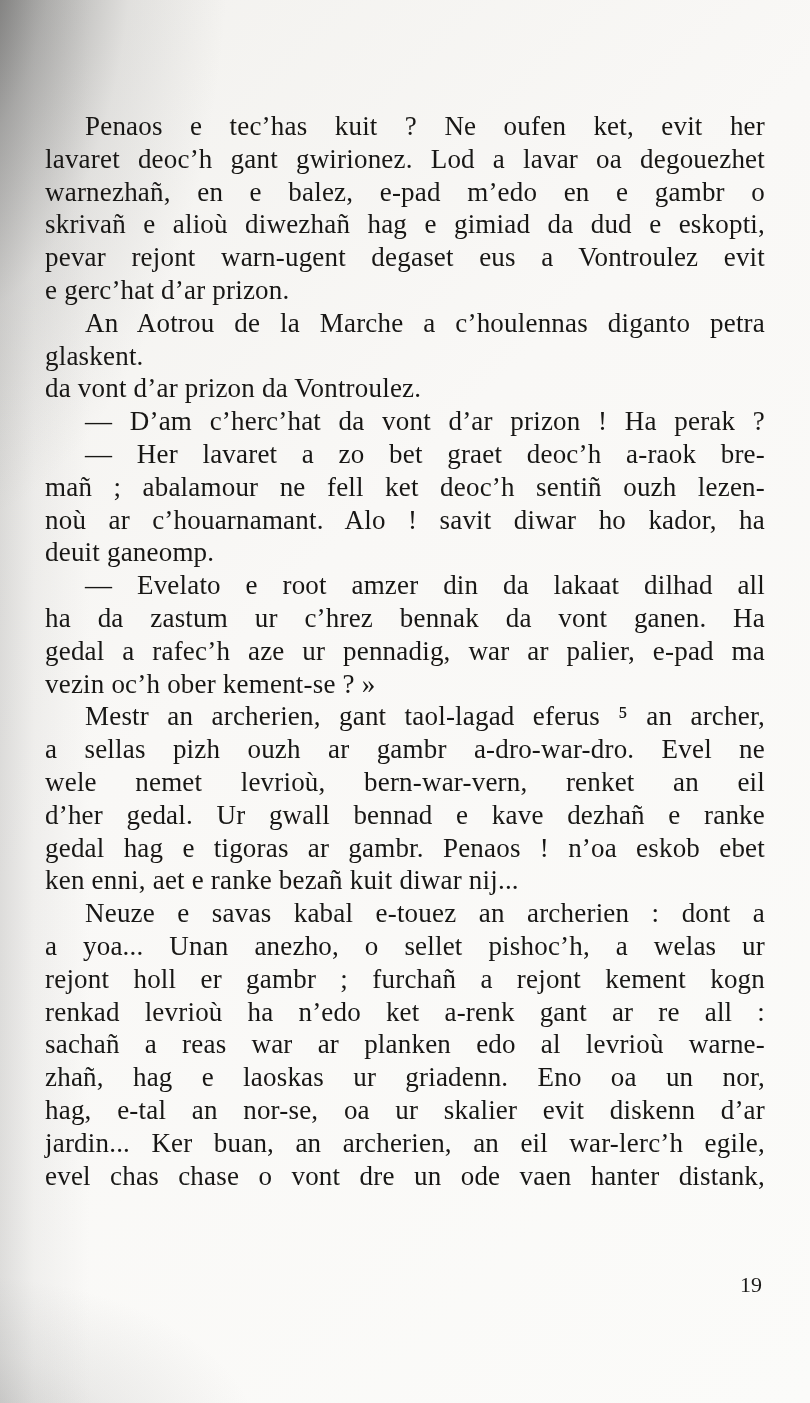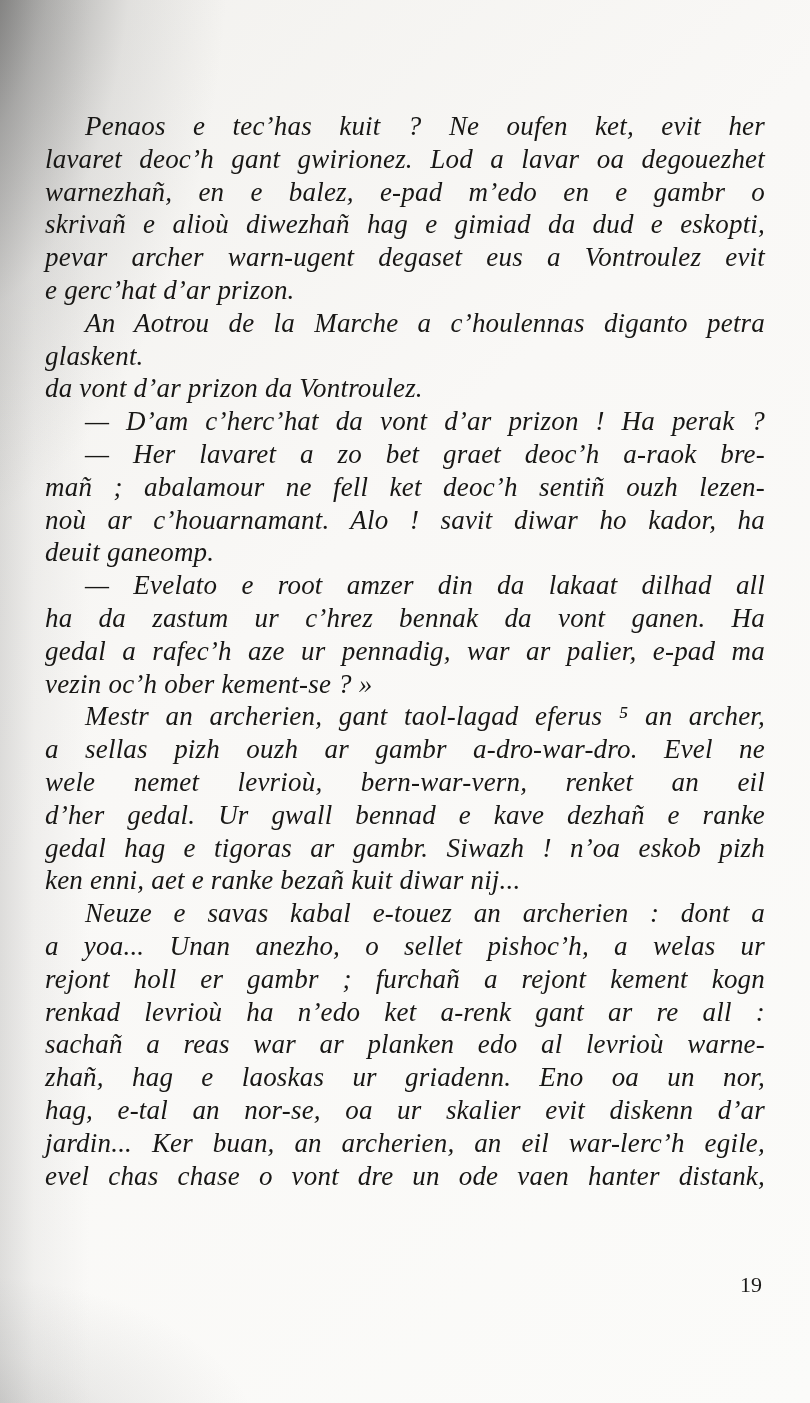--- a/index.html
+++ b/index.html
@@ -20,21 +20,20 @@
     color: #181715;
   }
   .text-block {
     position: absolute;
     left: 45px;
     top: 110px;
     width: 720px;
     font-size: 27px;
     line-height: 32.8px;
     letter-spacing: 0.2px;
-    font-style: italic;
   }
   .paragraph { margin: 0; }
   .line {
     text-align: justify;
     text-align-last: justify;
     white-space: normal;
     min-height: 32.8px;
   }
   .line.indent { padding-left: 40px; }
   .line.last { text-align-last: left; }
@@ -50,21 +49,21 @@
 </head>
 <body>
 
 <div class="page">
   <div class="text-block">
       <div class="paragraph">
         <div class="line indent">Penaos e tec’has kuit ? Ne oufen ket, evit her</div>
         <div class="line">lavaret deoc’h gant gwirionez. Lod a lavar oa degouezhet</div>
         <div class="line">warnezhañ, en e balez, e-pad m’edo en e gambr o</div>
         <div class="line">skrivañ e alioù diwezhañ hag e gimiad da dud e eskopti,</div>
-        <div class="line">pevar archer warn-ugent degaset eus a Vontroulez evit</div>
+        <div class="line">pevar rejont warn-ugent degaset eus a Vontroulez evit</div>
         <div class="line last">e gerc’hat d’ar prizon.</div>
       </div>
       <div class="paragraph">
         <div class="line indent">An Aotrou de la Marche a c’houlennas diganto petra</div>
         <div class="line last">glaskent.</div>
       </div>
       <div class="paragraph">
         <div class="line last">da vont d’ar prizon da Vontroulez.</div>
       </div>
       <div class="paragraph">
@@ -80,21 +79,21 @@
         <div class="line indent">— Evelato e root amzer din da lakaat dilhad all</div>
         <div class="line">ha da zastum ur c’hrez bennak da vont ganen. Ha</div>
         <div class="line">gedal a rafec’h aze ur pennadig, war ar palier, e-pad ma</div>
         <div class="line last">vezin oc’h ober kement-se ? »</div>
       </div>
       <div class="paragraph">
         <div class="line indent">Mestr an archerien, gant taol-lagad eferus ⁵ an archer,</div>
         <div class="line">a sellas pizh ouzh ar gambr a-dro-war-dro. Evel ne</div>
         <div class="line">wele nemet levrioù, bern-war-vern, renket an eil</div>
         <div class="line">d’her gedal. Ur gwall bennad e kave dezhañ e ranke</div>
-        <div class="line">gedal hag e tigoras ar gambr. Siwazh ! n’oa eskob pizh</div>
+        <div class="line">gedal hag e tigoras ar gambr. Penaos ! n’oa eskob ebet</div>
         <div class="line last">ken enni, aet e ranke bezañ kuit diwar nij...</div>
       </div>
       <div class="paragraph">
         <div class="line indent">Neuze e savas kabal e-touez an archerien : dont a</div>
         <div class="line">a yoa... Unan anezho, o sellet pishoc’h, a welas ur</div>
         <div class="line">rejont holl er gambr ; furchañ a rejont kement kogn</div>
         <div class="line">renkad levrioù ha n’edo ket a-renk gant ar re all :</div>
         <div class="line">sachañ a reas war ar planken edo al levrioù warne-</div>
         <div class="line">zhañ, hag e laoskas ur griadenn. Eno oa un nor,</div>
         <div class="line">hag, e-tal an nor-se, oa ur skalier evit diskenn d’ar</div>

